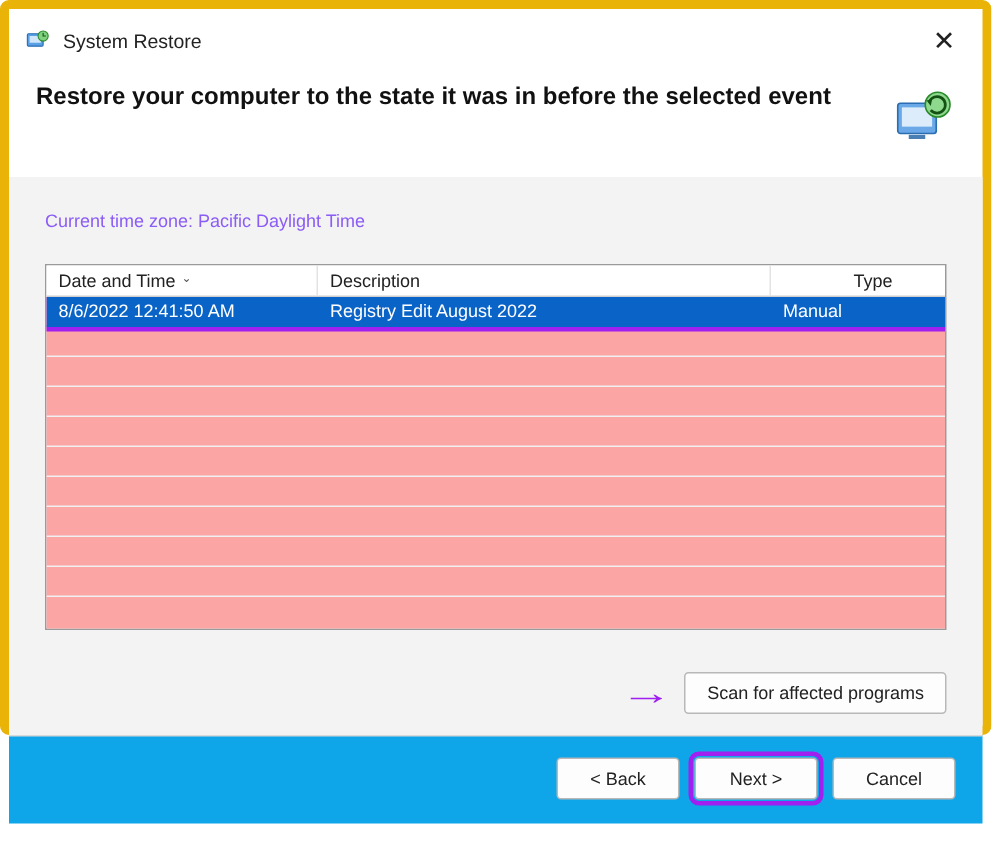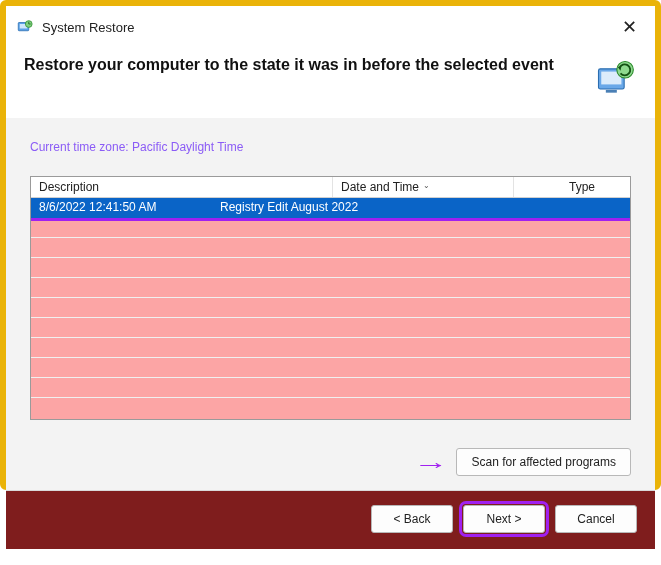--- a/index.html
+++ b/index.html
@@ -116,21 +116,21 @@
     .btn {
       background: #fdfdfd;
       border: 1px solid #b8b8b8;
       border-radius: 3px;
       padding: 6px 14px;
       font-size: 12px;
       color: #222;
       cursor: default;
     }
     .footer {
-      background: #7f1d1d;
+      background: #0ea5e9;
       padding: 14px 18px 16px 18px;
       display: flex;
       justify-content: flex-end;
       gap: 10px;
       border-top: 1px solid #d9d9d9;
     }
     .footer .btn { min-width: 82px; text-align: center; }
     .next-highlight { outline: 3px solid #a020f0; outline-offset: 1px; }
   </style>
 </head>
@@ -163,36 +163,37 @@
     </svg>
   </div>
 
   <div class="divider"></div>
 
   <div class="content">
     <div class="timezone-label">Current time zone: Pacific Daylight Time</div>
 
     <div class="table-wrap">
       <div class="thead">
-        <div class="th col-desc">
-          <span>Description</span>
-        </div>
         <div class="th col-date">
           <span>Date and Time</span>
           <span class="sort-caret">⌄</span>
+        </div>
+        <div class="th col-desc">
+          <span>Description</span>
         </div>
         <div class="th col-type">
           <span>Type</span>
         </div>
       </div>
       <div class="tbody">
         <div class="highlight-row-border">
           <div class="trow selected">
             <div class="td col-date">8/6/2022 12:41:50 AM</div>
             <div class="td col-desc">Registry Edit August 2022</div>
+            <div class="td col-type">Manual</div>
           </div>
         </div>
         <div class="trow">
             <div class="td col-date"></div>
             <div class="td col-desc"></div>
             <div class="td col-type"></div>
           </div>
         <div class="trow">
             <div class="td col-date"></div>
             <div class="td col-desc"></div>

